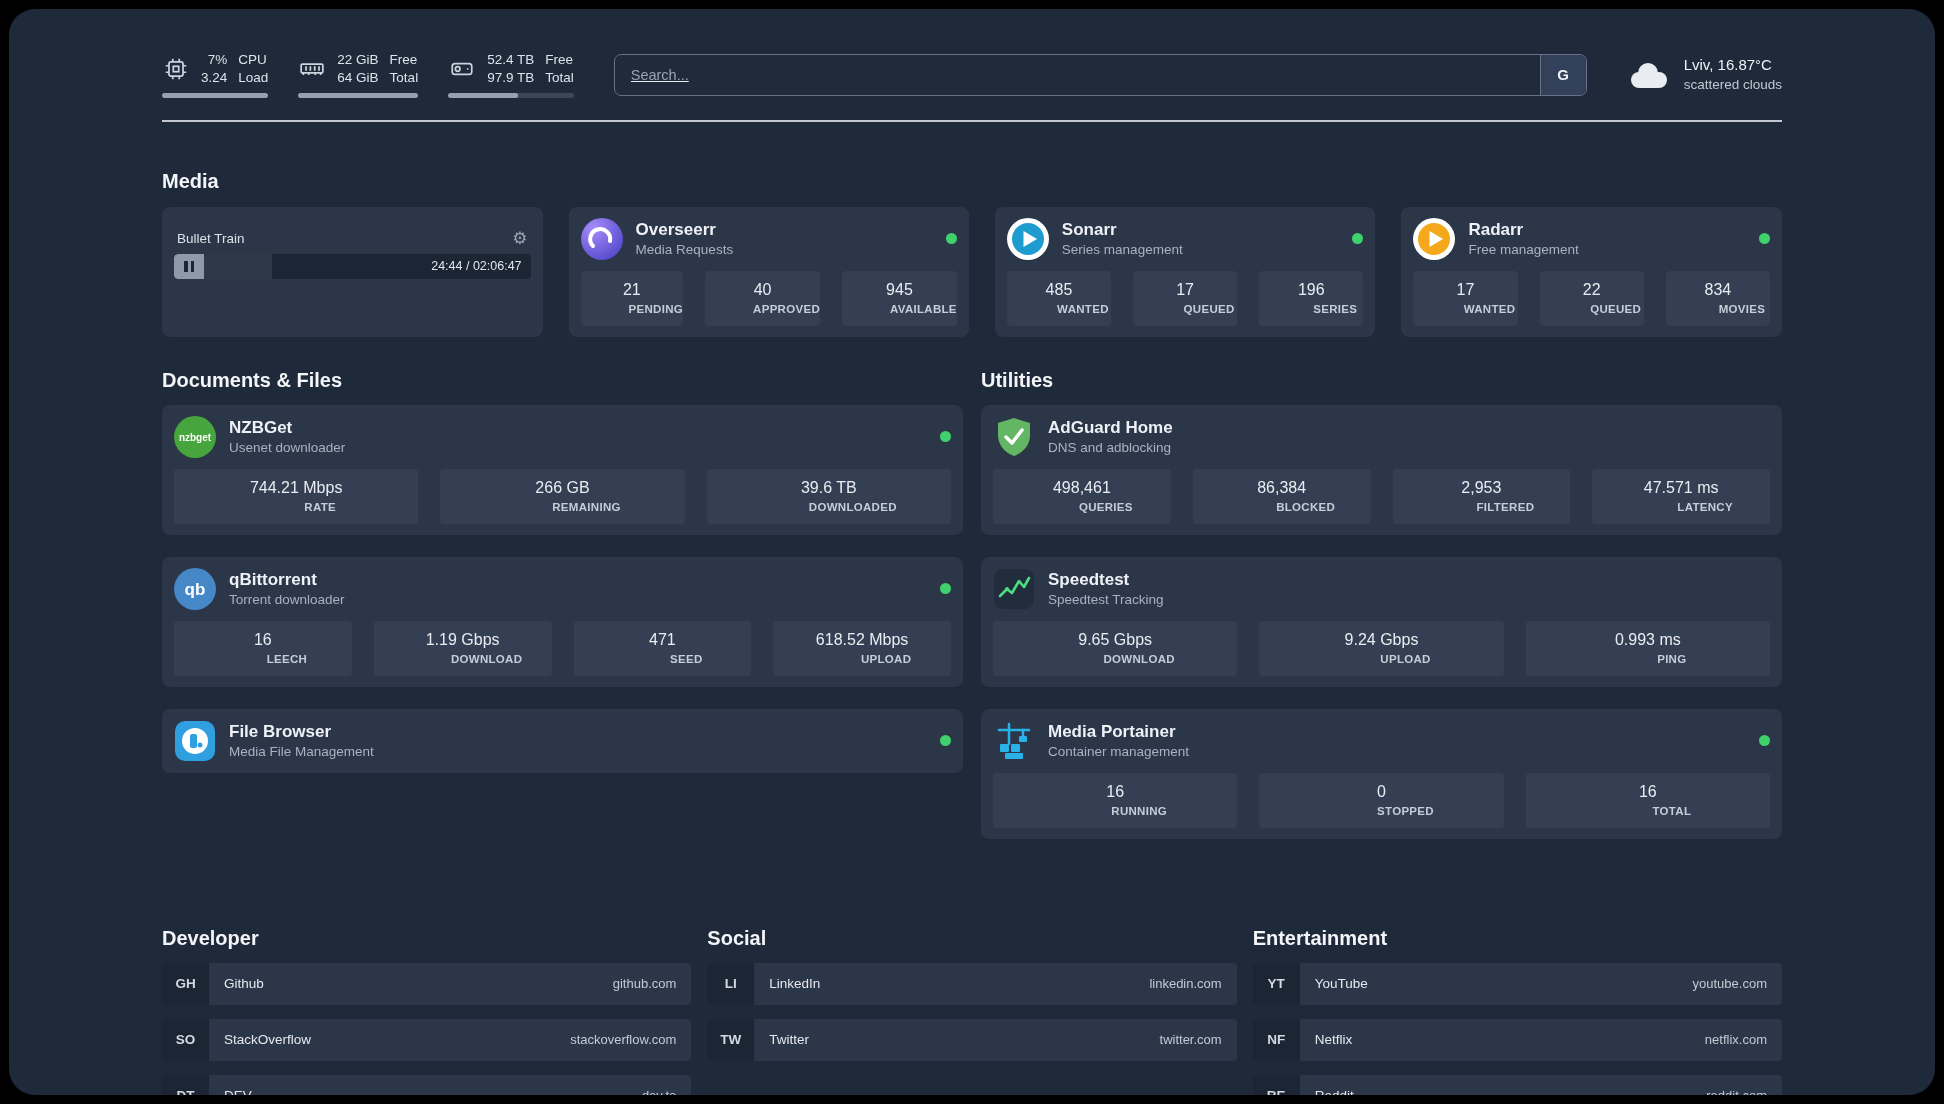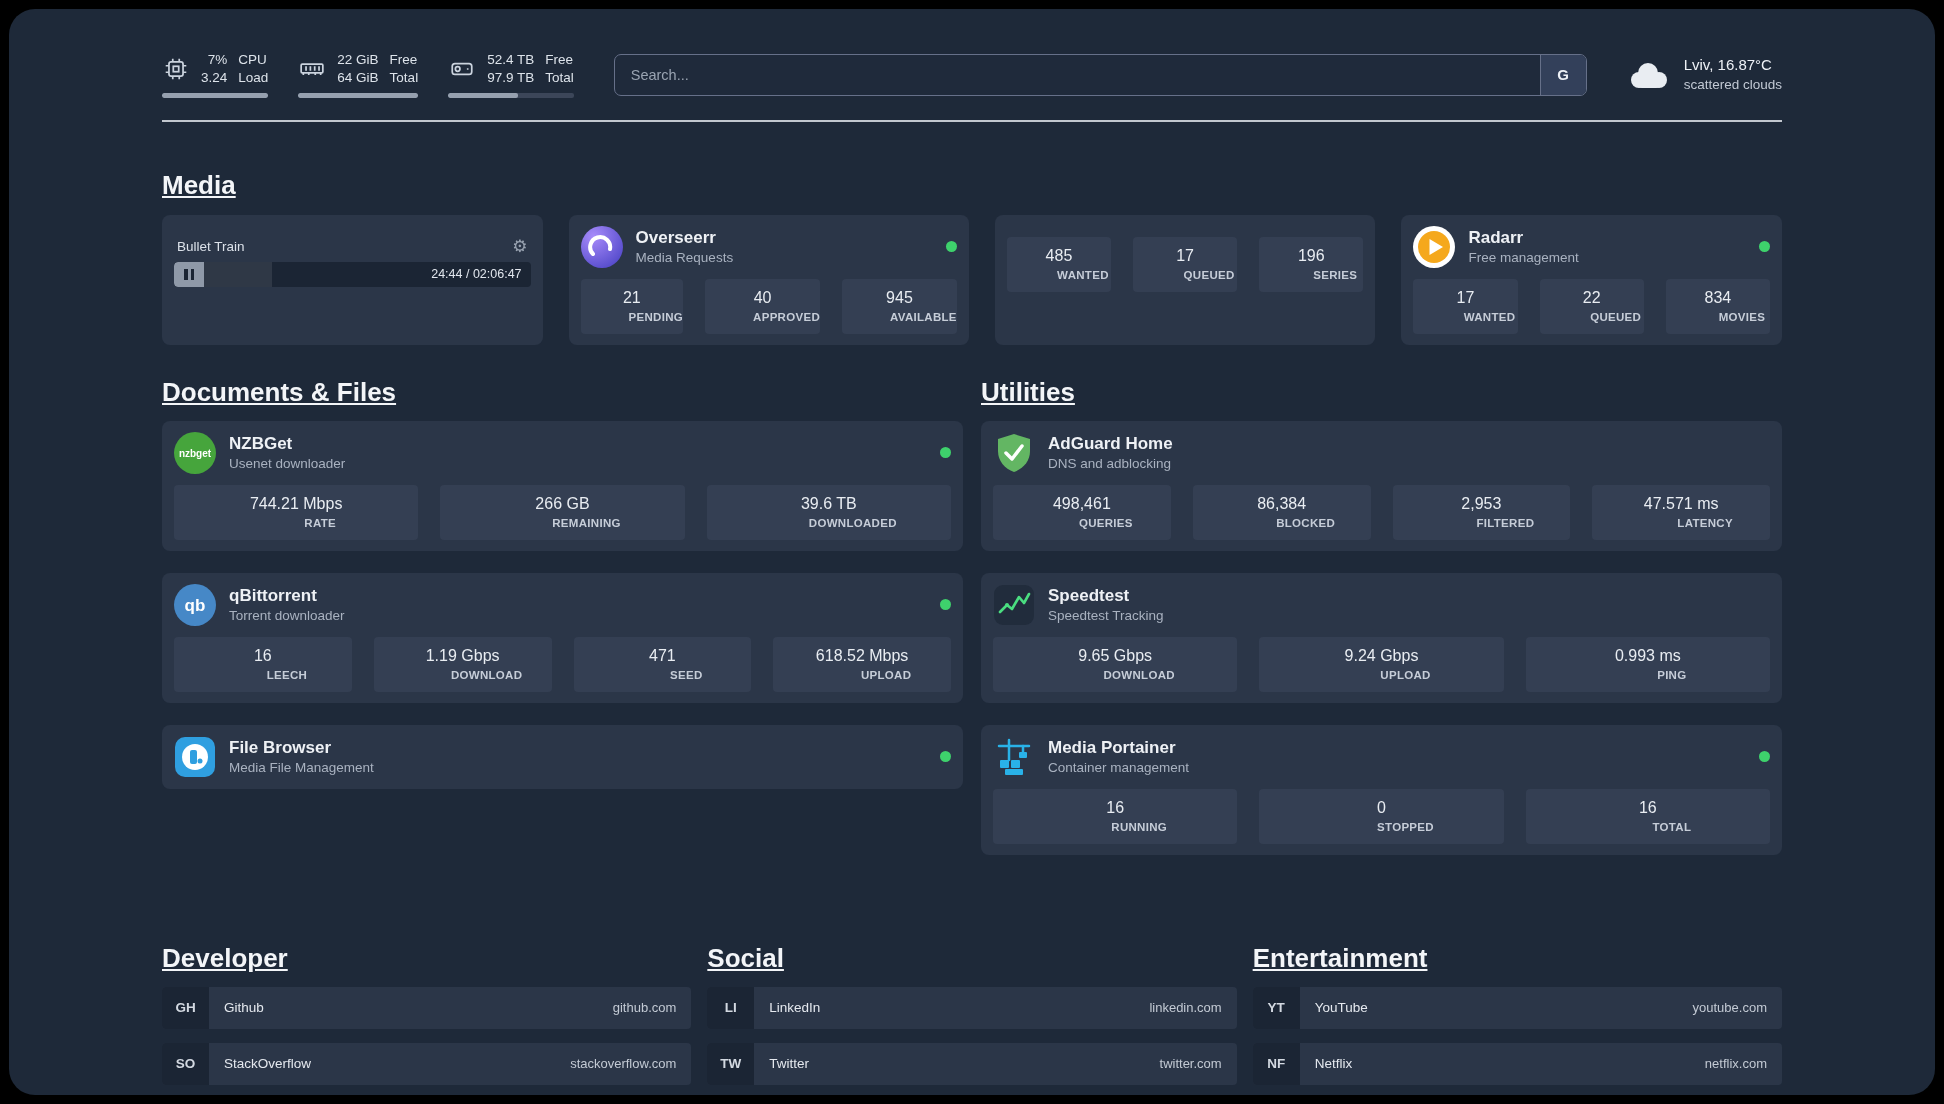--- a/index.html
+++ b/index.html
@@ -16,35 +16,35 @@
   .sys-top { display: flex; align-items: center; gap: 11px; }
   .sys-icon { width: 28px; height: 28px; display: flex; align-items: center; justify-content: center; }
   .sys-col { display: flex; flex-direction: column; line-height: 1.3; font-size: 13.5px; color: #dde3ea; }
   .sys-col.values { align-items: flex-end; }
   .sys-bar { height: 5px; border-radius: 2px; background: #3c4659; overflow: hidden; position: relative; }
   .sys-bar > span { display: block; height: 100%; background: #96a0af; border-radius: 2px; }
 
   .searchwrap { flex: 1; margin: 0 38px 0 10px; display: flex; height: 42px;
     border: 1.5px solid #667089; border-radius: 7px; background: #1f2a3b; overflow: hidden; }
   .searchwrap input { flex: 1; background: transparent; border: 0; outline: none;
-    padding: 0 16px; font-size: 14.5px; color: #e8ecf1; font-family: inherit; }
+    padding: 0 16px; font-size: 14.5px; color: #e8ecf1; font-family: inherit; text-decoration: underline; }
   .searchwrap input::placeholder { color: #9aa4b2; }
   .engine-btn { width: 46px; display: flex; align-items: center; justify-content: center;
     background: #33405a; border-left: 1.5px solid #667089; color: #eef1f6;
     font-size: 15px; font-weight: bold; cursor: pointer; }
 
   .weather { display: flex; align-items: center; gap: 13px; }
   .weather-txt { display: flex; flex-direction: column; line-height: 1.35; }
   .weather-loc { font-size: 15px; color: #eef1f6; }
   .weather-cond { font-size: 13.5px; color: #c2c9d4; }
 
   .divider { height: 1.5px; background: #dfe3ea; opacity: .85; margin-top: 22px; }
 
   
-  .section-title { font-size: 26px; font-weight: 600; color: #f3f5f8; text-decoration: underline; }
+  .section-title { font-size: 20px; font-weight: 600; color: #f3f5f8; }
   .media-title { margin-top: 48px; }
   .media-grid { margin-top: 14px; display: grid; grid-template-columns: repeat(4, 1fr); gap: 26px; }
 
   .card { background: #2b3648; border-radius: 8px; padding: 11px 12px; position: relative; }
   .card-head { display: flex; align-items: center; gap: 13px; }
   .app-icon { width: 42px; height: 42px; flex: 0 0 42px; display: flex; align-items: center; justify-content: center; }
   .app-name { font-size: 17px; font-weight: 600; color: #eef1f5; line-height: 1.2; }
   .app-sub { font-size: 13.5px; color: #a9b2c0; margin-top: 2px; }
   .dot { margin-left: auto; width: 11px; height: 11px; border-radius: 50%; background: #3ed16c; flex: 0 0 11px; }
 
@@ -235,20 +235,34 @@
             <div class="stat-label">APPROVED</div>
           </div>
           <div class="stat">
             <div class="stat-value">945</div>
             <div class="stat-label">AVAILABLE</div>
           </div>
         </div>
       </div>
 
       <div class="card">
+        <div class="card-head">
+          <span class="app-icon">
+            <svg width="42" height="42" viewBox="0 0 42 42">
+              <circle cx="21" cy="21" r="21" fill="#fff"></circle>
+              <circle cx="21" cy="21" r="16" fill="#1e9cd0"></circle>
+              <polygon points="16.5,13 30,21 16.5,29" fill="#fff"></polygon>
+            </svg>
+          </span>
+          <div class="app-meta">
+            <div class="app-name">Sonarr</div>
+            <div class="app-sub">Series management</div>
+          </div>
+          <span class="dot"></span>
+        </div>
         <div class="stat-grid cols-3">
           <div class="stat">
             <div class="stat-value">485</div>
             <div class="stat-label">WANTED</div>
           </div>
           <div class="stat">
             <div class="stat-value">17</div>
             <div class="stat-label">QUEUED</div>
           </div>
           <div class="stat">

